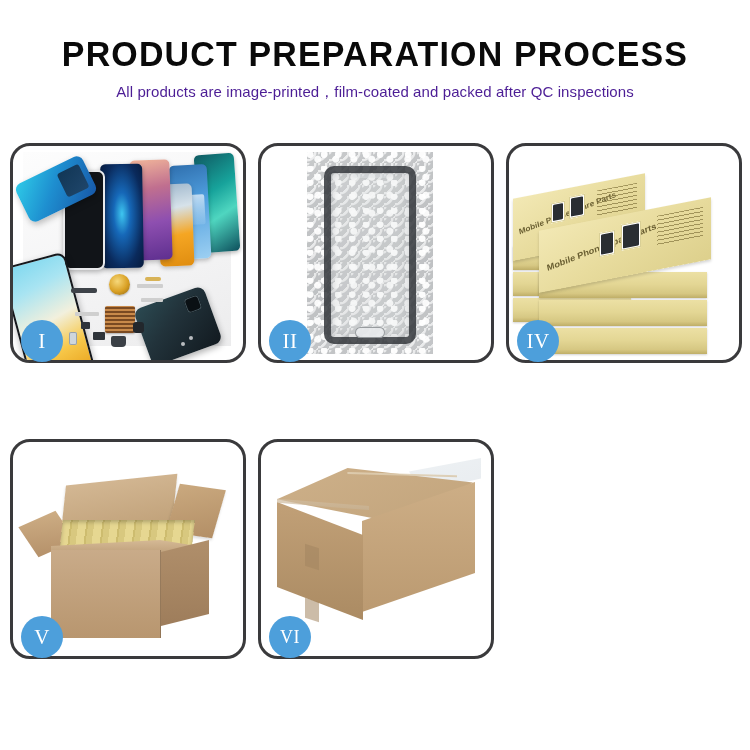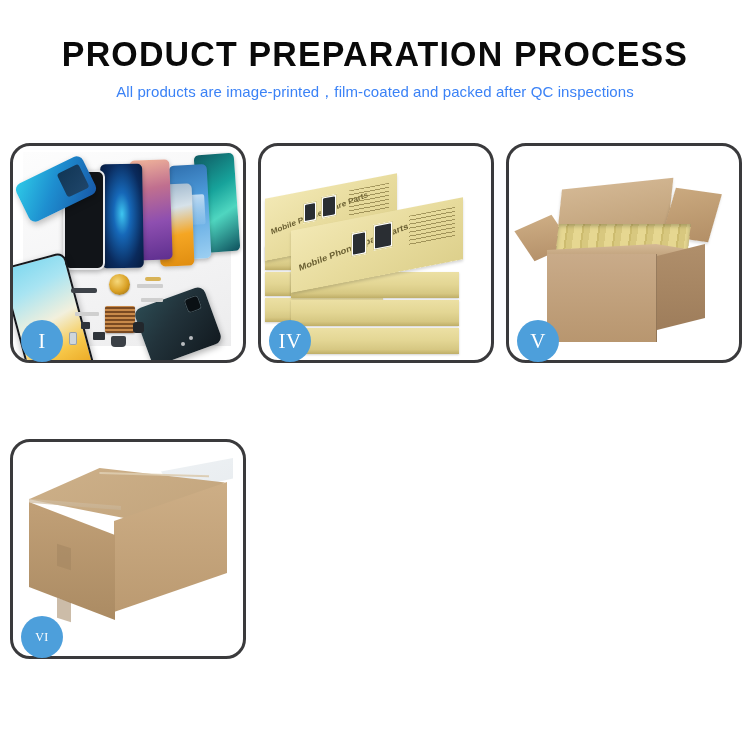--- a/index.html
+++ b/index.html
@@ -36,21 +36,21 @@
     letter-spacing: 1.2px;
     line-height: 40px;
     white-space: nowrap;
     transform: scaleX(0.97);
   }
   .subtitle {
     margin-top: 9px;
     font-family: "Liberation Sans", sans-serif;
     font-size: 15px;
     font-weight: normal;
-    color: #3b82f6;
+    color: #4c1d95;
     letter-spacing: 0.1px;
     white-space: nowrap;
   }
 
   
   .grid {
     position: absolute;
     top: 143px;
     left: 10px;
     width: 732px;
@@ -86,21 +86,21 @@
     border-radius: 50%;
     background: #4d9fdb;
     color: #ffffff;
     font-family: "Liberation Serif", serif;
     font-size: 21px;
     line-height: 42px;
     text-align: center;
     letter-spacing: 0.5px;
     z-index: 9;
   }
-  .badge.wide { font-size: 12px; }
+  .badge.wide { font-size: 18px; }
 
   
   .p1-bg {
     position: absolute;
     left: 10px; top: 6px; right: 12px; bottom: 14px;
     background: linear-gradient(160deg,#fdfdfd 0%, #f4f4f5 55%, #ececed 100%);
   }
   .ph {
     position: absolute;
     border-radius: 5px;
@@ -466,20 +466,31 @@
         <div class="part chip" style="left:80px; top:186px; width:12px; height:8px;"></div>
         <div class="part spk" style="left:98px; top:190px;"></div>
         <div class="part card" style="left:56px; top:186px;"></div>
         <div class="part cam" style="left:120px; top:176px;"></div>
         <div class="part screw" style="left:168px; top:196px;"></div>
         <div class="part screw" style="left:176px; top:190px;"></div>
       </div>
       <div class="badge">I</div>
     </div>
 
+    <div class="panel">
+      <div class="panel-clip">
+        <div class="p2-photo">
+          <div class="p2-screen">
+            <div class="p2-speaker"></div>
+            <div class="p2-home"></div>
+          </div>
+        </div>
+      </div>
+      <div class="badge">II</div>
+    </div>
 
 
     <div class="panel">
       <div class="panel-clip">
         <div class="p4">
 
           <div class="kbox" style="left:4px; top:100px; width:118px; height:24px;">
               <div class="edge"></div>
             </div>
           <div class="kbox" style="left:4px; top:126px; width:118px; height:24px;">

